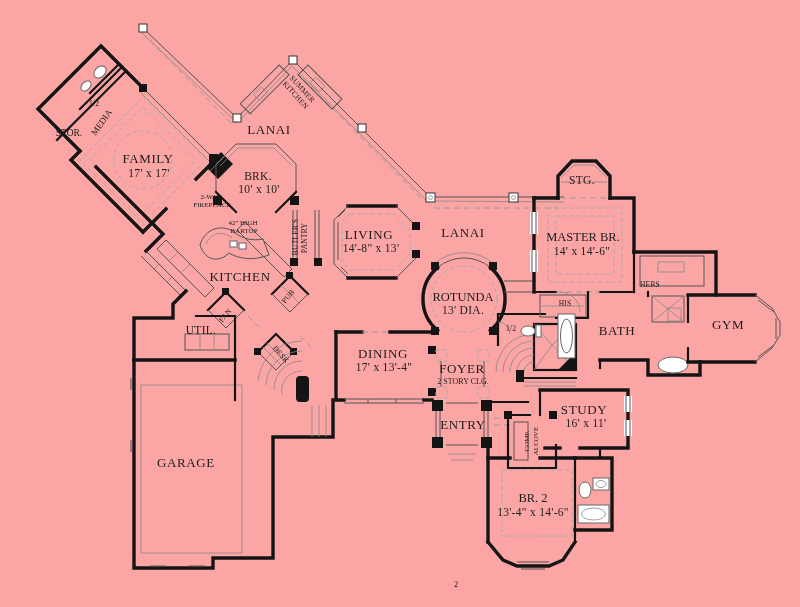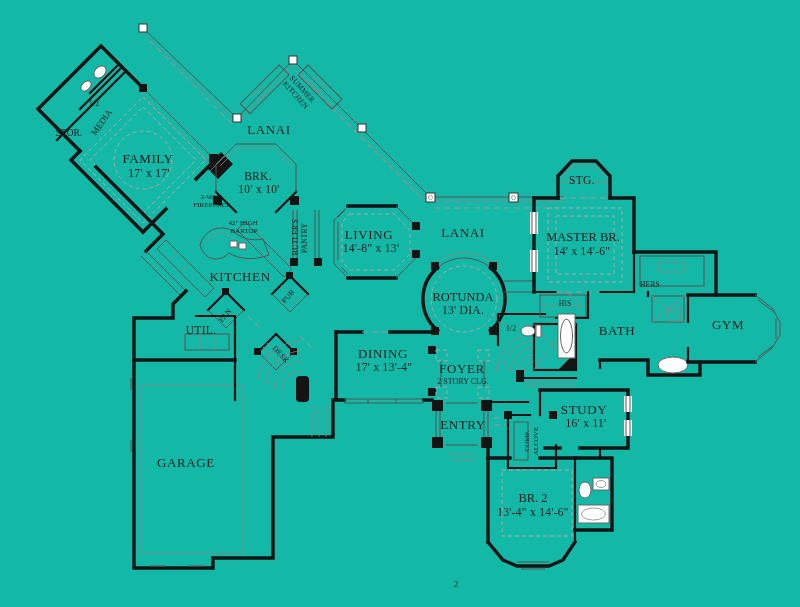--- a/index.html
+++ b/index.html
@@ -1,16 +1,16 @@
 <!DOCTYPE html>
 <html><head>
 <meta charset="utf-8">
 <style>
   html,body{margin:0;padding:0;background:#ffffff;}
-  .sheet{position:relative;width:800px;height:607px;background:#14b8a6;overflow:hidden;
+  .sheet{position:relative;width:800px;height:607px;background:#fca5a5;overflow:hidden;
          font-family:"Liberation Serif", serif;}
   svg{position:absolute;left:0;top:0;}
   svg text{fill:#1c1c1c;font-family:"Liberation Serif", serif;}
   .lbl{font-size:13px;letter-spacing:.6px;}
   .lbl-md{font-size:11.5px;letter-spacing:.3px;}
   .lbl-sm{font-size:7.5px;letter-spacing:.2px;}
   .wall{stroke:#141414;stroke-width:3.4;fill:none;stroke-linecap:square;}
   .wall2{stroke:#141414;stroke-width:2.2;fill:none;stroke-linecap:square;}
   .thin{stroke:#555;stroke-width:1;fill:none;}
   .thin2{stroke:#888;stroke-width:.8;fill:none;}

